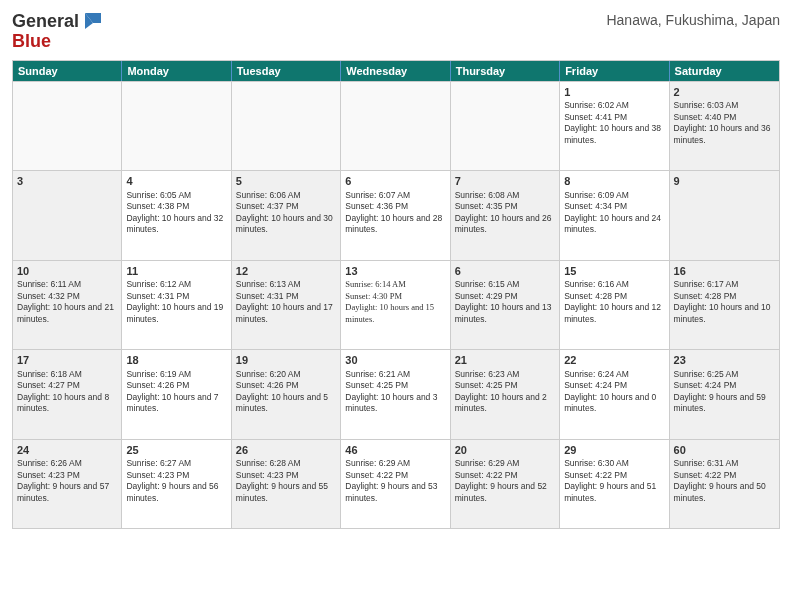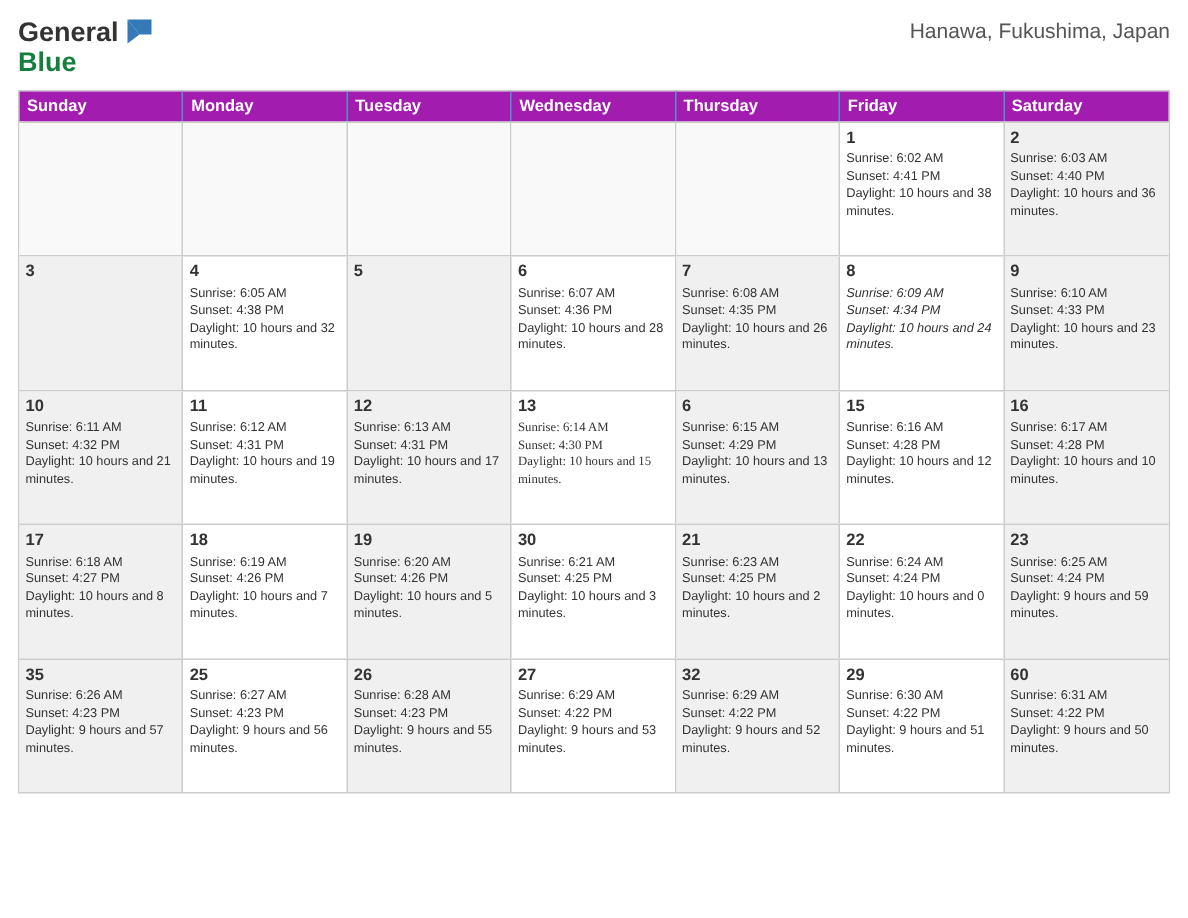--- a/index.html
+++ b/index.html
@@ -26,21 +26,21 @@
     .logo {
       display: flex;
       align-items: center;
     }
     .logo-text {
       font-size: 18px;
       font-weight: bold;
       line-height: 1.1;
     }
     .logo-general { color: #333; }
-    .logo-blue { color: #15803d; }
+    .logo-blue { color: #b91c1c; }
     .logo-icon {
       width: 22px;
       height: 22px;
       margin-left: 2px;
       margin-top: -4px;
     }
     .title-block {
       text-align: right;
     }
     .month-title {
@@ -54,21 +54,21 @@
     }
     .calendar {
       flex: 1;
       display: flex;
       flex-direction: column;
       border: 1px solid #ccc;
     }
     .cal-header {
       display: grid;
       grid-template-columns: repeat(7, 1fr);
-      background: #a21caf;
+      background: #0f766e;
     }
     .cal-header-cell {
       color: #fff;
       font-size: 11px;
       font-weight: bold;
       padding: 4px 5px;
       text-align: left;
       border-right: 1px solid #5090c8;
     }
     .cal-header-cell:last-child { border-right: none; }
@@ -147,33 +147,33 @@
 Daylight: 10 hours and 38 minutes.</span></div>
           <div class="cal-cell shaded"><span class="day-num">2</span><span style="white-space: pre-line;">Sunrise: 6:03 AM
 Sunset: 4:40 PM
 Daylight: 10 hours and 36 minutes.</span></div>
         </div>
         <div class="cal-row">
           <div class="cal-cell shaded"><span class="day-num">3</span></div>
           <div class="cal-cell"><span class="day-num">4</span><span style="white-space: pre-line;">Sunrise: 6:05 AM
 Sunset: 4:38 PM
 Daylight: 10 hours and 32 minutes.</span></div>
-          <div class="cal-cell shaded"><span class="day-num">5</span></div>
+          <div class="cal-cell shaded"><span class="day-num">5</span><span style="white-space: pre-line;">Sunrise: 6:06 AM
+Sunset: 4:37 PM
+Daylight: 10 hours and 30 minutes.</span></div>
           <div class="cal-cell"><span class="day-num">6</span><span style="white-space: pre-line;">Sunrise: 6:07 AM
 Sunset: 4:36 PM
 Daylight: 10 hours and 28 minutes.</span></div>
           <div class="cal-cell shaded"><span class="day-num">7</span><span style="white-space: pre-line;">Sunrise: 6:08 AM
 Sunset: 4:35 PM
 Daylight: 10 hours and 26 minutes.</span></div>
-          <div class="cal-cell"><span class="day-num">8</span><span style="white-space: pre-line; font-style: italic;">Sunrise: 6:09 AM
+          <div class="cal-cell"><span class="day-num">8</span><span style="white-space: pre-line;">Sunrise: 6:09 AM
 Sunset: 4:34 PM
 Daylight: 10 hours and 24 minutes.</span></div>
-          <div class="cal-cell shaded"><span class="day-num">9</span><span style="white-space: pre-line;">Sunrise: 6:10 AM
-Sunset: 4:33 PM
-Daylight: 10 hours and 23 minutes.</span></div>
+          <div class="cal-cell shaded"><span class="day-num">9</span></div>
         </div>
         <div class="cal-row">
           <div class="cal-cell shaded"><span class="day-num">10</span><span style="white-space: pre-line;">Sunrise: 6:11 AM
 Sunset: 4:32 PM
 Daylight: 10 hours and 21 minutes.</span></div>
           <div class="cal-cell"><span class="day-num">11</span><span style="white-space: pre-line;">Sunrise: 6:12 AM
 Sunset: 4:31 PM
 Daylight: 10 hours and 19 minutes.</span></div>
           <div class="cal-cell shaded"><span class="day-num">12</span><span style="white-space: pre-line;">Sunrise: 6:13 AM
 Sunset: 4:31 PM
@@ -208,33 +208,33 @@
 Sunset: 4:25 PM
 Daylight: 10 hours and 2 minutes.</span></div>
           <div class="cal-cell"><span class="day-num">22</span><span style="white-space: pre-line;">Sunrise: 6:24 AM
 Sunset: 4:24 PM
 Daylight: 10 hours and 0 minutes.</span></div>
           <div class="cal-cell shaded"><span class="day-num">23</span><span style="white-space: pre-line;">Sunrise: 6:25 AM
 Sunset: 4:24 PM
 Daylight: 9 hours and 59 minutes.</span></div>
         </div>
         <div class="cal-row">
-          <div class="cal-cell shaded"><span class="day-num">35</span><span style="white-space: pre-line;">Sunrise: 6:26 AM
+          <div class="cal-cell shaded"><span class="day-num">24</span><span style="white-space: pre-line;">Sunrise: 6:26 AM
 Sunset: 4:23 PM
 Daylight: 9 hours and 57 minutes.</span></div>
           <div class="cal-cell"><span class="day-num">25</span><span style="white-space: pre-line;">Sunrise: 6:27 AM
 Sunset: 4:23 PM
 Daylight: 9 hours and 56 minutes.</span></div>
           <div class="cal-cell shaded"><span class="day-num">26</span><span style="white-space: pre-line;">Sunrise: 6:28 AM
 Sunset: 4:23 PM
 Daylight: 9 hours and 55 minutes.</span></div>
-          <div class="cal-cell"><span class="day-num">27</span><span style="white-space: pre-line;">Sunrise: 6:29 AM
+          <div class="cal-cell"><span class="day-num">46</span><span style="white-space: pre-line;">Sunrise: 6:29 AM
 Sunset: 4:22 PM
 Daylight: 9 hours and 53 minutes.</span></div>
-          <div class="cal-cell shaded"><span class="day-num">32</span><span style="white-space: pre-line;">Sunrise: 6:29 AM
+          <div class="cal-cell shaded"><span class="day-num">20</span><span style="white-space: pre-line;">Sunrise: 6:29 AM
 Sunset: 4:22 PM
 Daylight: 9 hours and 52 minutes.</span></div>
           <div class="cal-cell"><span class="day-num">29</span><span style="white-space: pre-line;">Sunrise: 6:30 AM
 Sunset: 4:22 PM
 Daylight: 9 hours and 51 minutes.</span></div>
           <div class="cal-cell shaded"><span class="day-num">60</span><span style="white-space: pre-line;">Sunrise: 6:31 AM
 Sunset: 4:22 PM
 Daylight: 9 hours and 50 minutes.</span></div>
         </div>
       </div>

